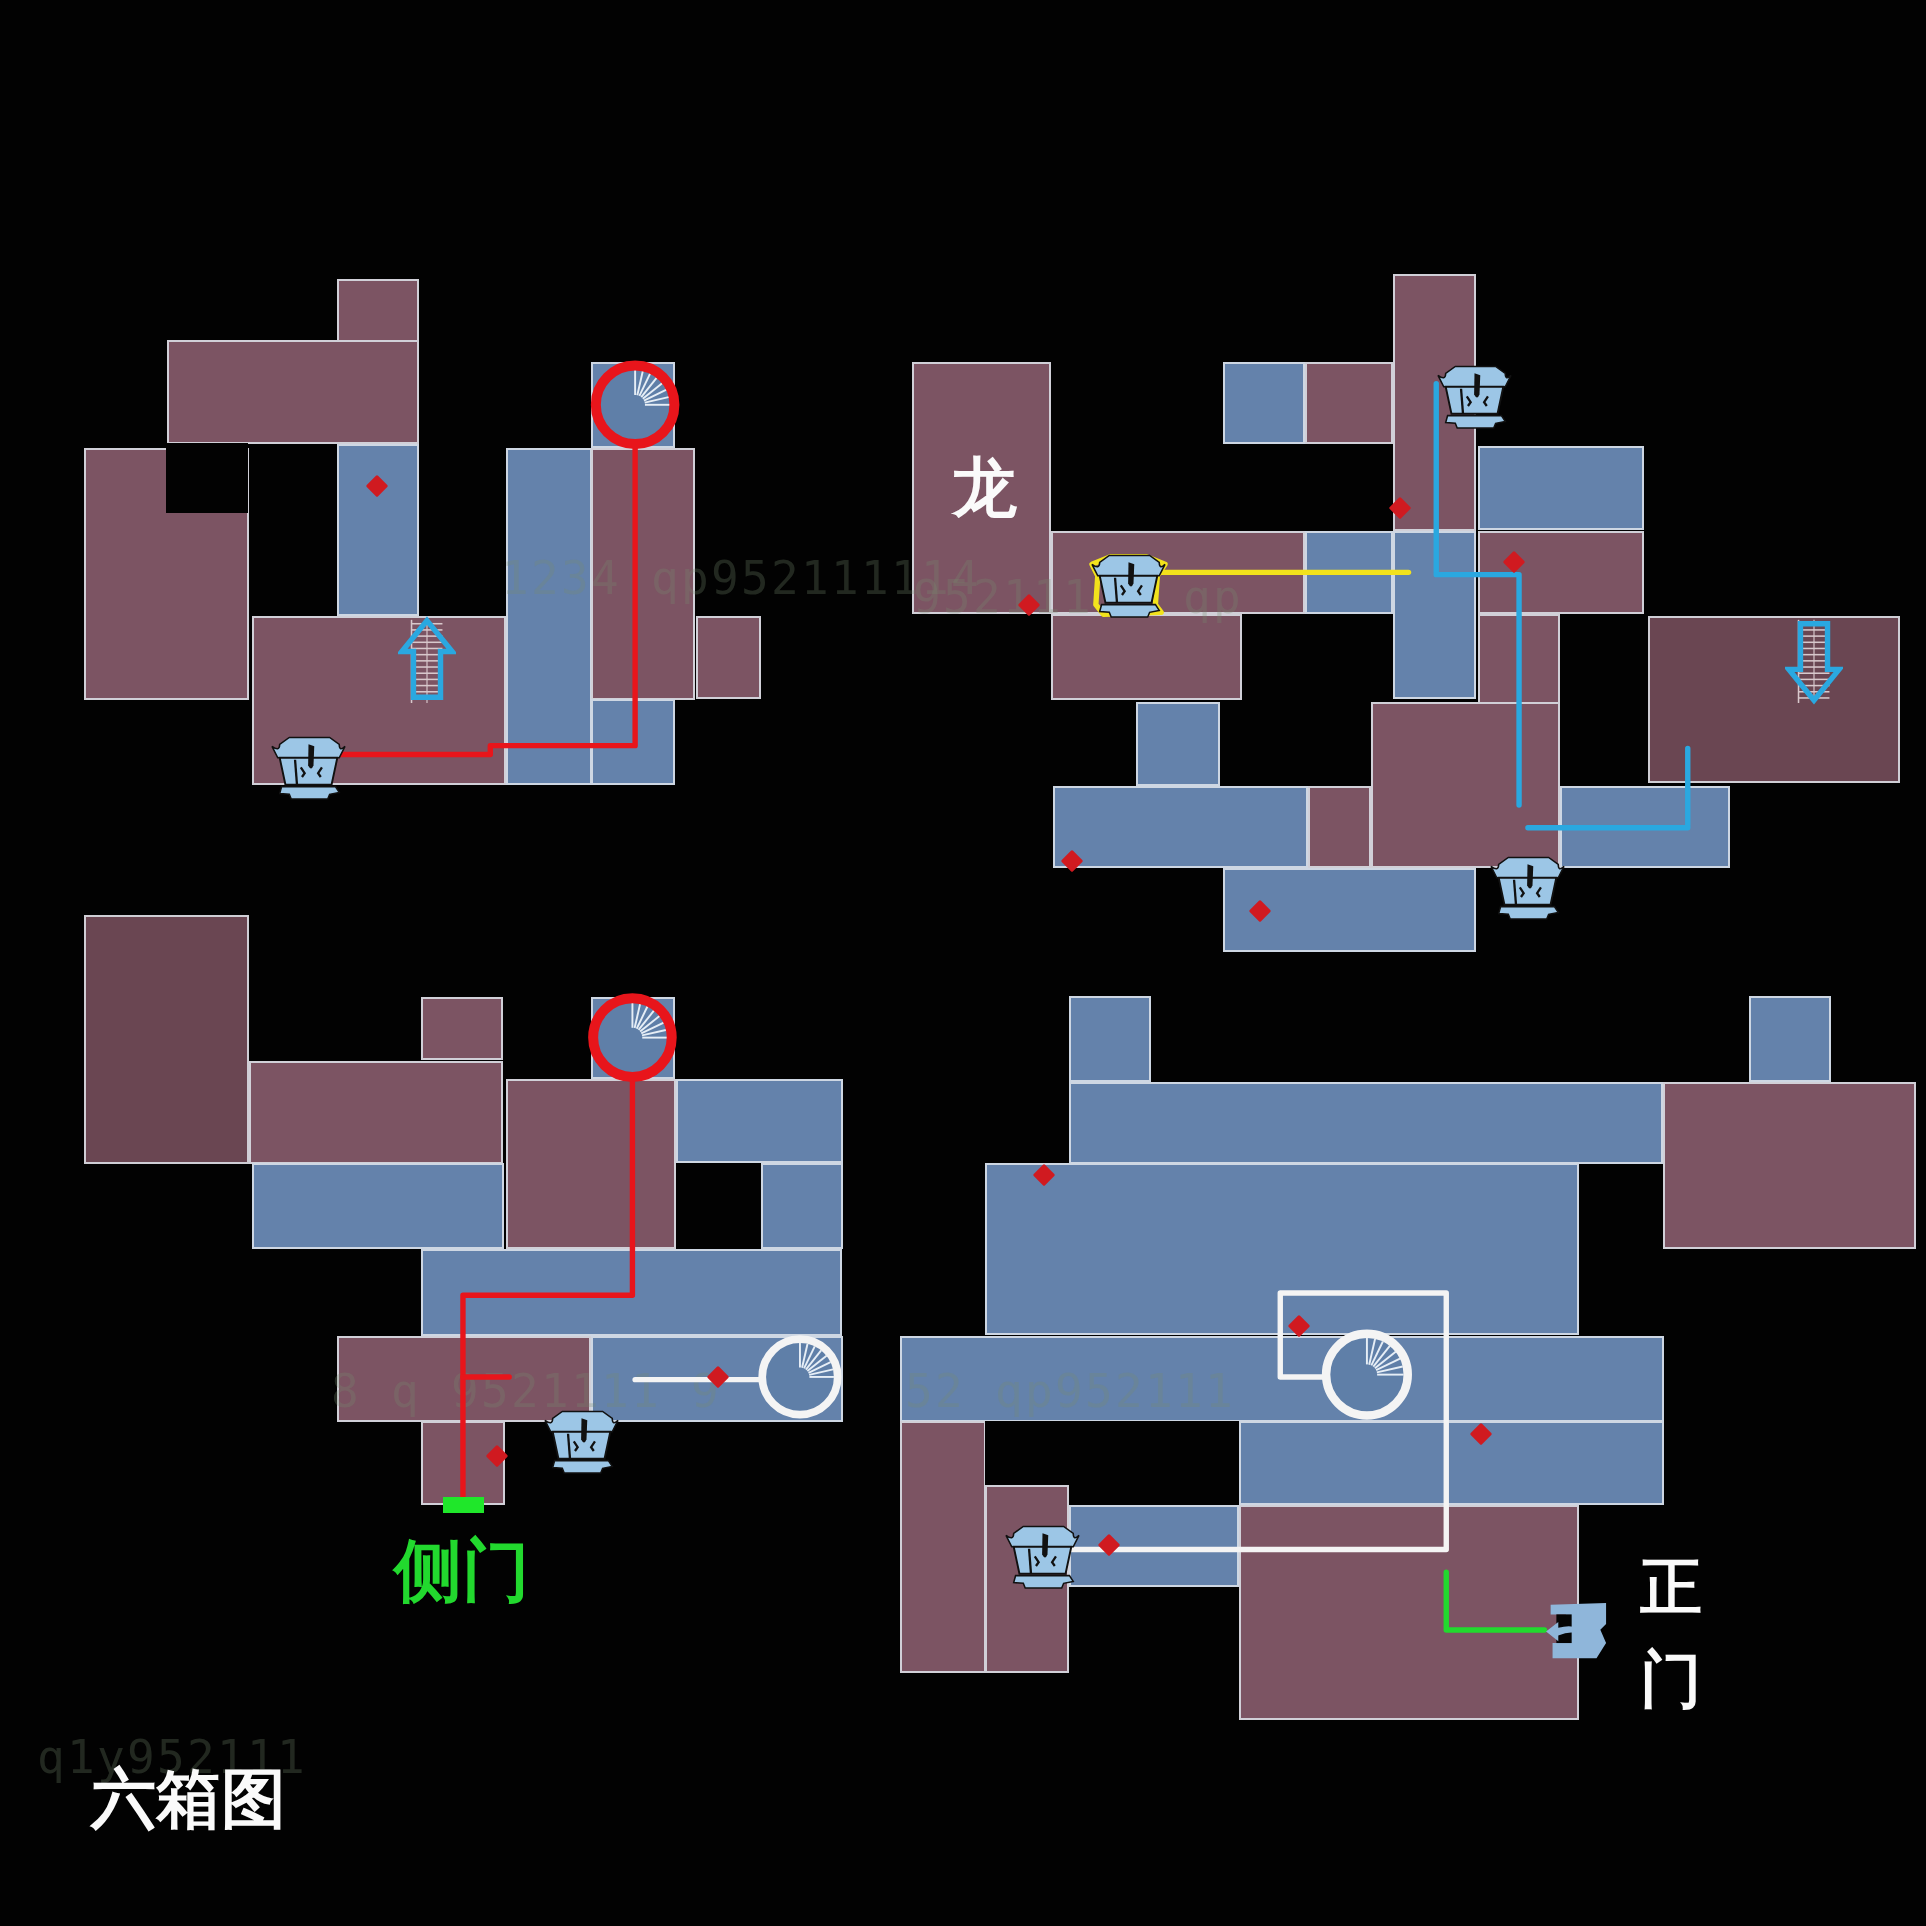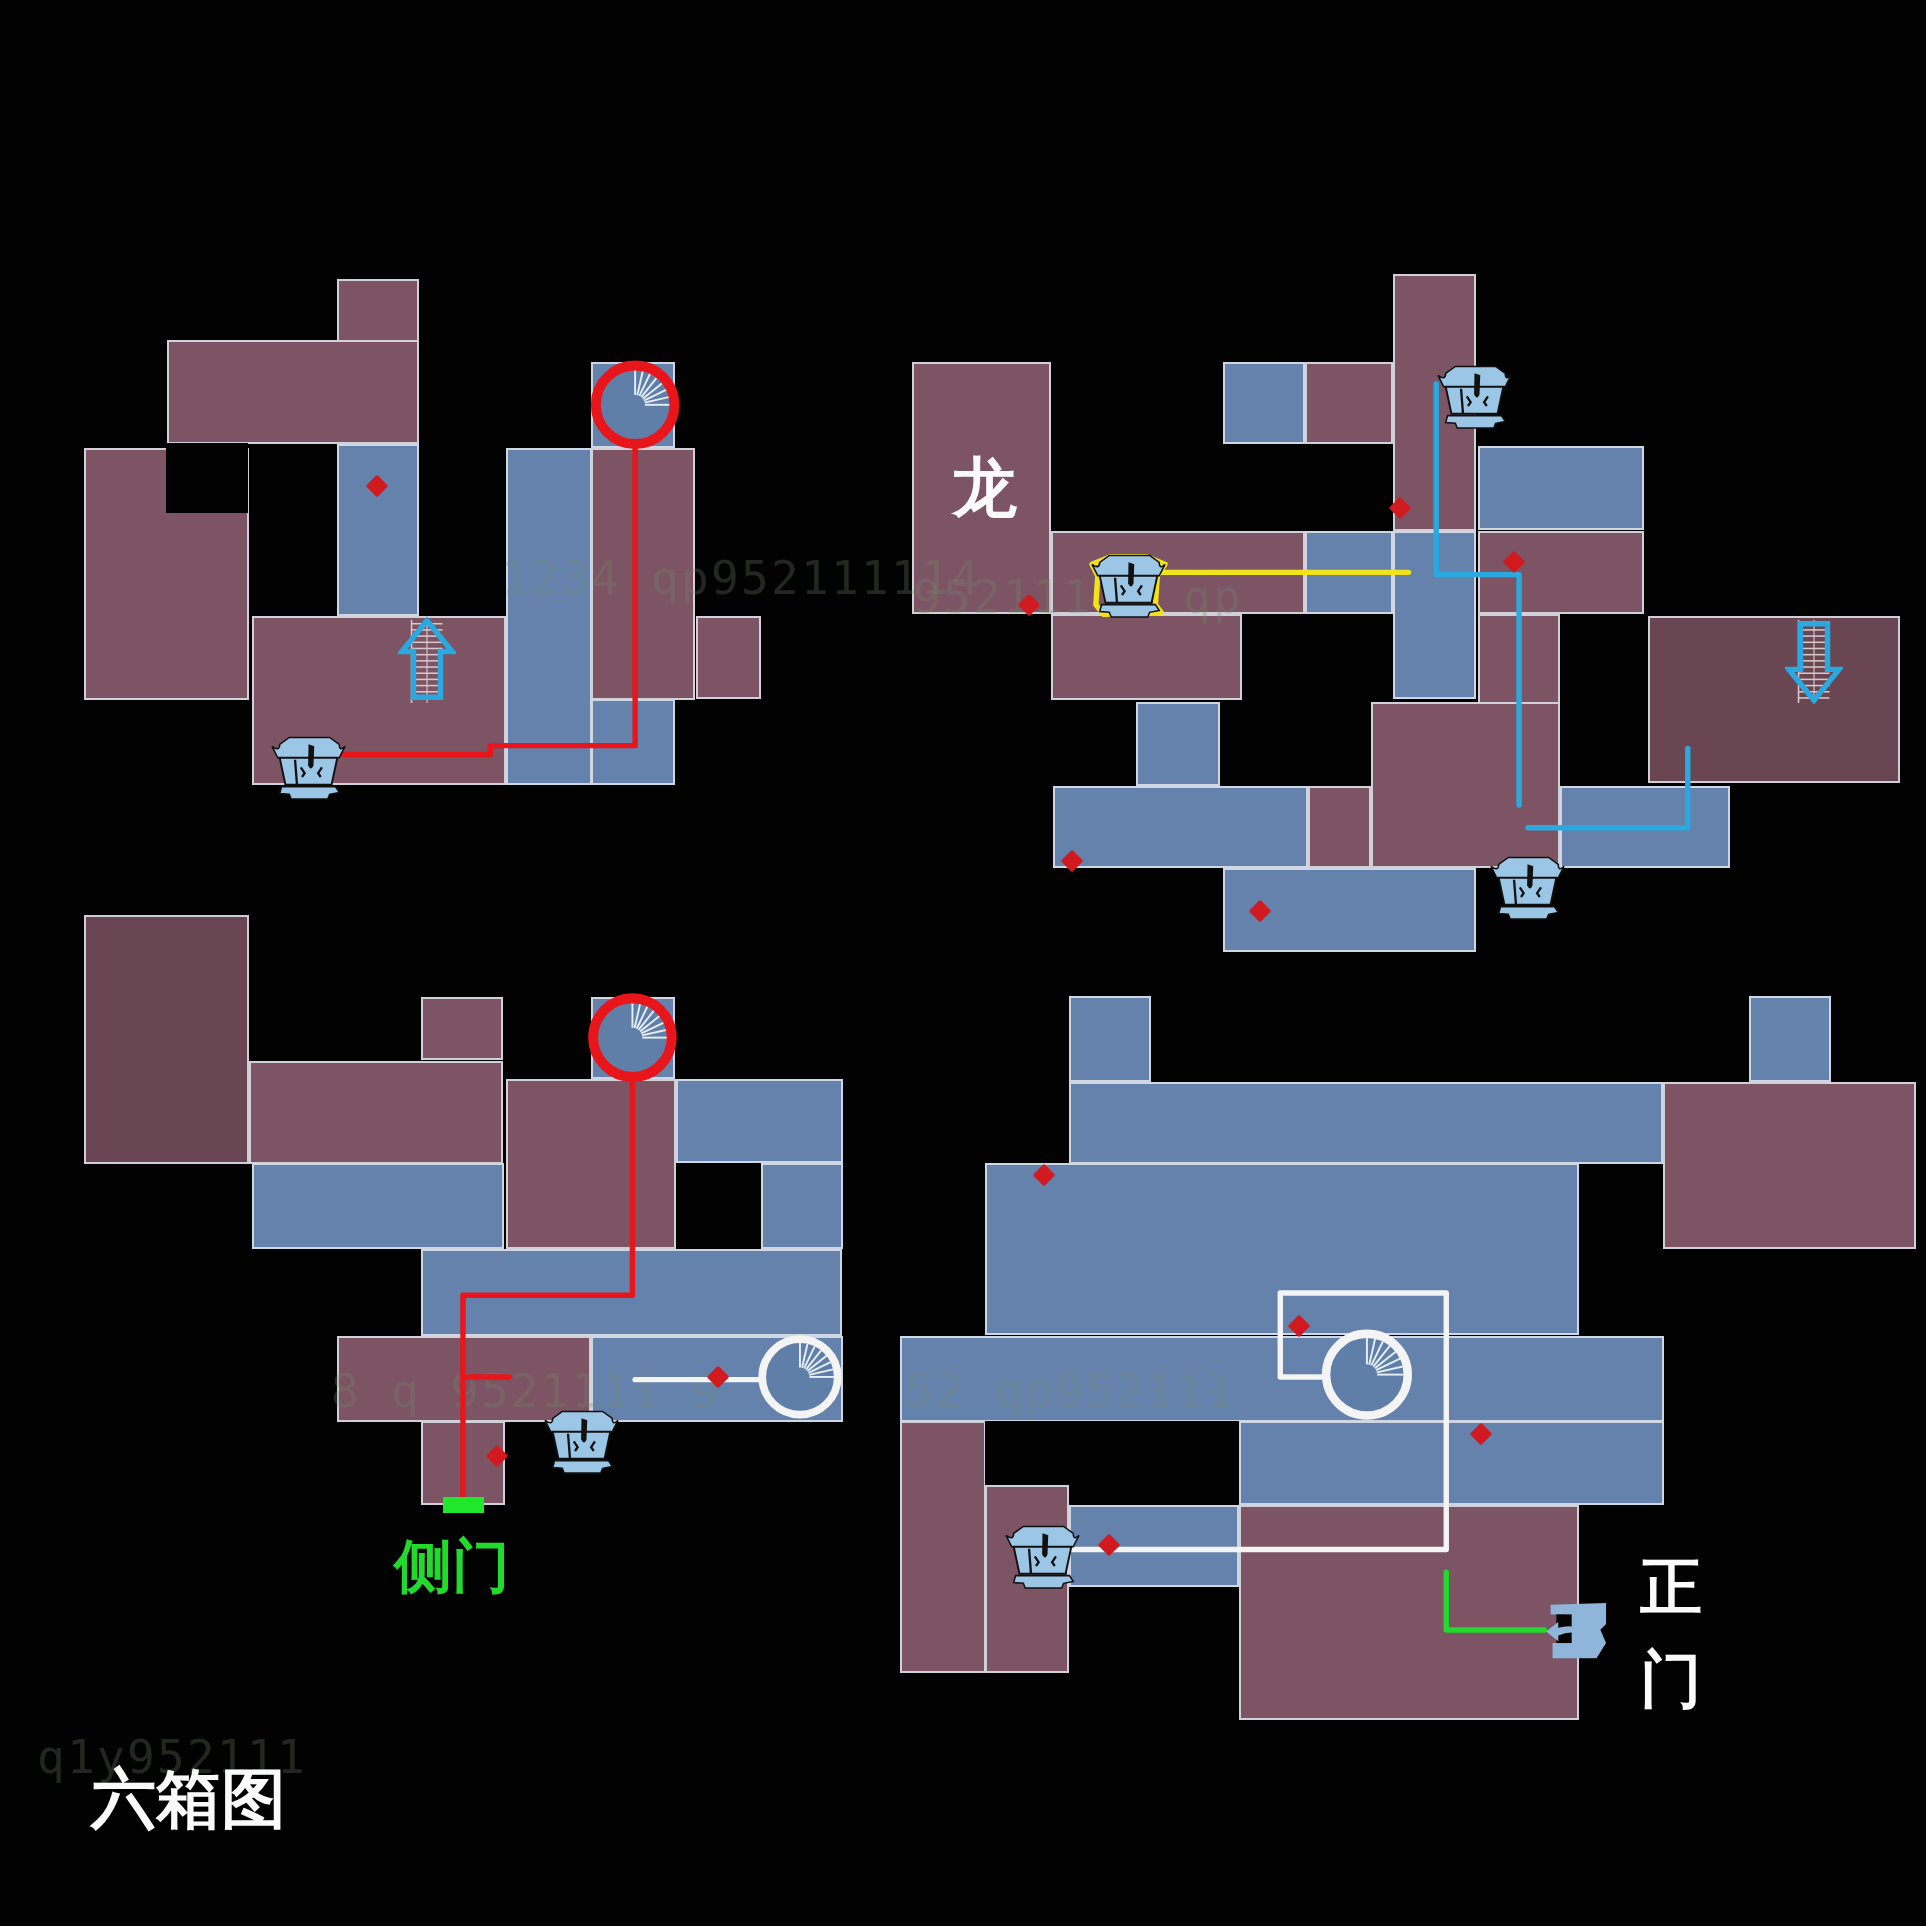--- a/index.html
+++ b/index.html
@@ -290,19 +290,19 @@
 
   <div class="door-icon" style="left:1543px;top:1601px;">
     <svg viewBox="0 0 170 160">
       <path d="M20 10 L165 5 L165 60 L150 75 L165 110 L140 150 L25 150 L25 110 L60 110 L60 35 L20 35 Z" fill="#8fb6da"></path>
       <rect x="35" y="35" width="40" height="75" fill="#050505"></rect>
       <path d="M8 80 L40 55 L40 70 Q70 62 90 70 L90 85 Q70 78 40 90 L40 105 Z" fill="#8fb6da"></path>
     </svg>
   </div>
 
   <div class="label white" style="left:952px;top:455px;font-size:65px;">龙</div>
-  <div class="label green" style="left:394px;top:1537px;font-size:58px;">侧门</div>
+  <div class="label green" style="left:394px;top:1537px;font-size:68px;">侧门</div>
   <div class="label white" style="left:1640px;top:1556px;font-size:62px;">正</div>
   <div class="label white" style="left:1640px;top:1649px;font-size:62px;">门</div>
   <div class="label white" style="left:91px;top:1766px;font-size:65px;">六箱图</div>
 
 </div>
 
 
 </body></html>

